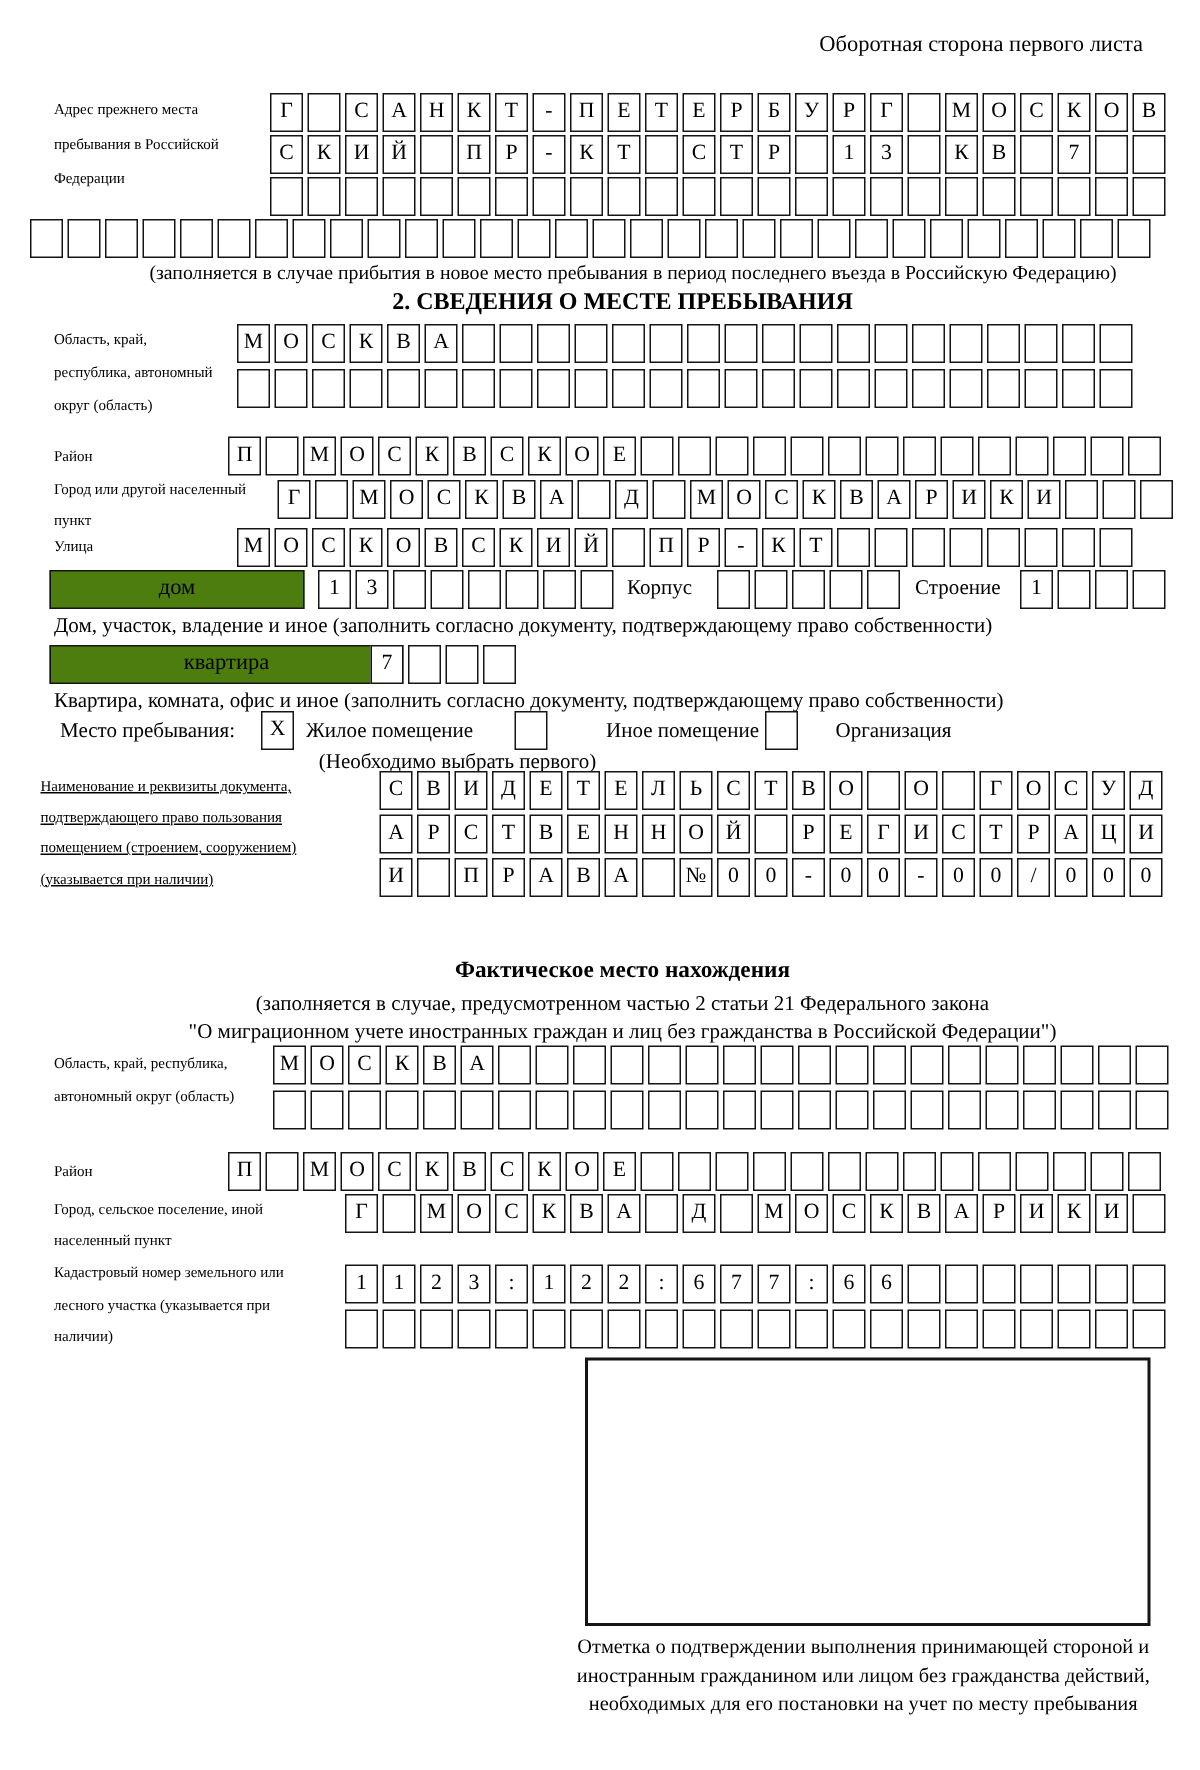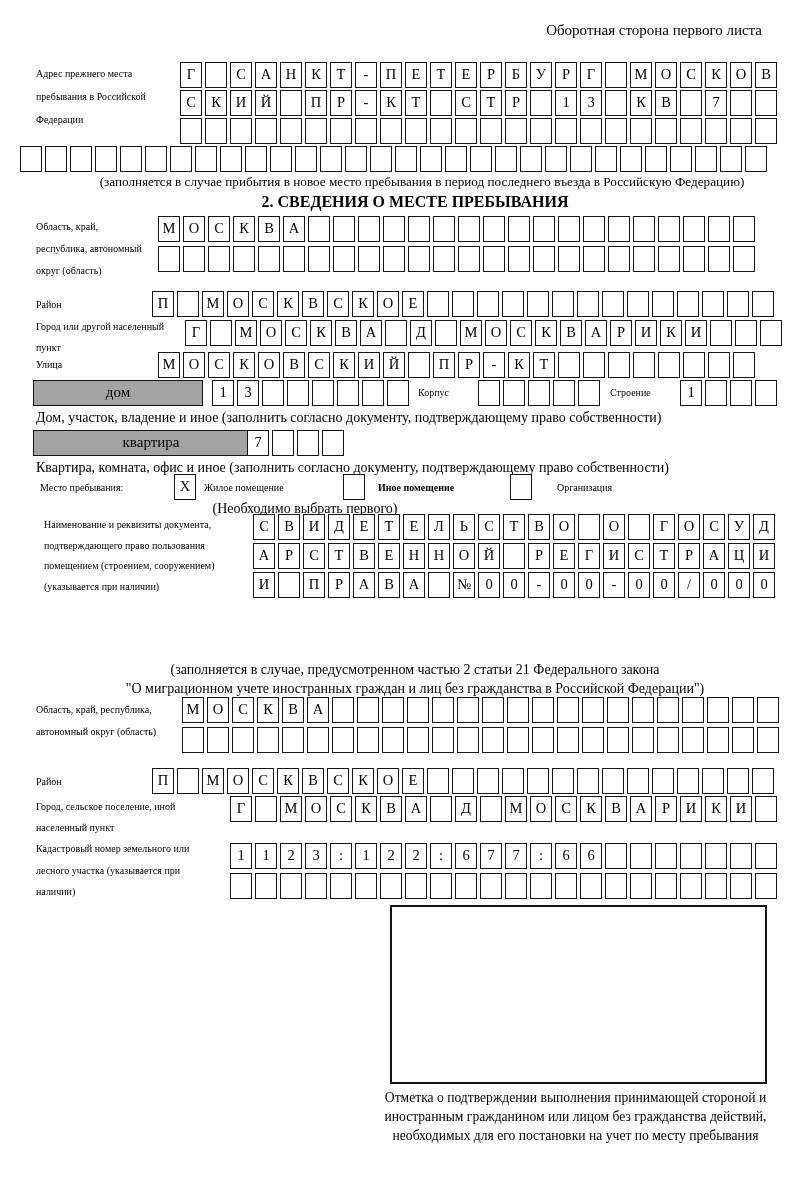--- a/index.html
+++ b/index.html
@@ -13,23 +13,23 @@
   .center { text-align:center; }
   .title { position:absolute; left:30px; width:770px; text-align:center; font-weight:bold; font-size:16px; }
   .cellrow { position:absolute; white-space:nowrap; }
   .cell {
     display:inline-block; width:22px; height:26px; margin-right:3px;
     border:1.6px solid #151515; box-sizing:border-box; vertical-align:top;
     text-align:center; font-size:14.5px; line-height:22px; background:#fff;
   }
   .widebox {
     position:absolute; height:26px; border:1.6px solid #151515; box-sizing:border-box;
-    text-align:center; font-size:15px; line-height:22px; background:#a3a3a3;
+    text-align:center; font-size:15px; line-height:22px; background:#4d7c0f;
   }
-  .inline-label { position:absolute; font-size:10px; line-height:23px; }
+  .inline-label { position:absolute; font-size:14px; line-height:23px; }
   .stamp-box { position:absolute; border:2px solid #151515; background:#fff; }
   .stamp-caption { position:absolute; font-size:13.6px; line-height:19px; text-align:center; }
 </style>
 </head>
 <body>
 
 <div class="page">
 
   <div class="hdr-note">Оборотная сторона первого листа</div>
 
@@ -64,30 +64,31 @@
   <div class="note" style="left:36px; top:409px; width:740px; font-size:14px;">Дом, участок, владение и иное (заполнить согласно документу, подтверждающему право собственности)</div>
 
   <div class="widebox" style="left:33px; top:430px; width:236px;">квартира</div>
   <div class="cellrow" style="left:247px; top:430px;"><span class="cell">7</span><span class="cell"></span><span class="cell"></span><span class="cell"></span></div>
   <div class="note" style="left:36px; top:459px; width:740px; font-size:14px;">Квартира, комната, офис и иное (заполнить согласно документу, подтверждающему право собственности)</div>
 
   <div class="inline-label" style="left:40px; top:476px;">Место пребывания:</div>
   <div class="cellrow" style="left:174px; top:474px;"><span class="cell">X</span></div>
   <div class="inline-label" style="left:204px; top:476px;">Жилое помещение</div>
   <div class="cellrow" style="left:343px; top:474px;"><span class="cell"></span></div>
-  <div class="inline-label" style="left:378px; top:476px;font-weight:bold;">Иное помещение</div>
+  <div class="inline-label" style="left:404px; top:476px;">Иное помещение</div>
   <div class="cellrow" style="left:510px; top:474px;"><span class="cell"></span></div>
   <div class="inline-label" style="left:557px; top:476px;">Организация</div>
   <div class="note" style="left:155px; top:500px; width:300px; text-align:center; font-size:14px;">(Необходимо выбрать первого)</div>
 
-  <div class="label" style="left:44px; top:515px; width:212px; line-height:20.5px;">Наименование и реквизиты документа, подтверждающего право пользования помещением (строением, сооружением) (указывается при наличии)</div>
+  <div class="label" style="left:27px; top:515px; width:212px; line-height:20.5px;text-decoration:underline;">Наименование и реквизиты документа, подтверждающего право пользования помещением (строением, сооружением) (указывается при наличии)</div>
   <div class="cellrow" style="left:253px; top:514px;"><span class="cell">С</span><span class="cell">В</span><span class="cell">И</span><span class="cell">Д</span><span class="cell">Е</span><span class="cell">Т</span><span class="cell">Е</span><span class="cell">Л</span><span class="cell">Ь</span><span class="cell">С</span><span class="cell">Т</span><span class="cell">В</span><span class="cell">О</span><span class="cell"></span><span class="cell">О</span><span class="cell"></span><span class="cell">Г</span><span class="cell">О</span><span class="cell">С</span><span class="cell">У</span><span class="cell">Д</span></div>
   <div class="cellrow" style="left:253px; top:543px;"><span class="cell">А</span><span class="cell">Р</span><span class="cell">С</span><span class="cell">Т</span><span class="cell">В</span><span class="cell">Е</span><span class="cell">Н</span><span class="cell">Н</span><span class="cell">О</span><span class="cell">Й</span><span class="cell"></span><span class="cell">Р</span><span class="cell">Е</span><span class="cell">Г</span><span class="cell">И</span><span class="cell">С</span><span class="cell">Т</span><span class="cell">Р</span><span class="cell">А</span><span class="cell">Ц</span><span class="cell">И</span></div>
   <div class="cellrow" style="left:253px; top:572px;"><span class="cell">И</span><span class="cell"></span><span class="cell">П</span><span class="cell">Р</span><span class="cell">А</span><span class="cell">В</span><span class="cell">А</span><span class="cell"></span><span class="cell">№</span><span class="cell">0</span><span class="cell">0</span><span class="cell">-</span><span class="cell">0</span><span class="cell">0</span><span class="cell">-</span><span class="cell">0</span><span class="cell">0</span><span class="cell">/</span><span class="cell">0</span><span class="cell">0</span><span class="cell">0</span></div>
 
+  <div class="title" style="top:638px; font-size:15.5px;">Фактическое место нахождения</div>
   <div class="note center" style="left:30px; top:661px; width:770px; font-size:14px;">(заполняется в случае, предусмотренном частью 2 статьи 21 Федерального закона</div>
   <div class="note center" style="left:30px; top:680px; width:770px; font-size:14px;">"О миграционном учете иностранных граждан и лиц без гражданства в Российской Федерации")</div>
 
   <div class="label" style="left:36px; top:699px; width:145px; line-height:22px;">Область, край, республика, автономный округ (область)</div>
   <div class="cellrow" style="left:182px; top:697px;"><span class="cell">М</span><span class="cell">О</span><span class="cell">С</span><span class="cell">К</span><span class="cell">В</span><span class="cell">А</span><span class="cell"></span><span class="cell"></span><span class="cell"></span><span class="cell"></span><span class="cell"></span><span class="cell"></span><span class="cell"></span><span class="cell"></span><span class="cell"></span><span class="cell"></span><span class="cell"></span><span class="cell"></span><span class="cell"></span><span class="cell"></span><span class="cell"></span><span class="cell"></span><span class="cell"></span><span class="cell"></span></div>
   <div class="cellrow" style="left:182px; top:727px;"><span class="cell"></span><span class="cell"></span><span class="cell"></span><span class="cell"></span><span class="cell"></span><span class="cell"></span><span class="cell"></span><span class="cell"></span><span class="cell"></span><span class="cell"></span><span class="cell"></span><span class="cell"></span><span class="cell"></span><span class="cell"></span><span class="cell"></span><span class="cell"></span><span class="cell"></span><span class="cell"></span><span class="cell"></span><span class="cell"></span><span class="cell"></span><span class="cell"></span><span class="cell"></span><span class="cell"></span></div>
 
   <div class="label" style="left:36px; top:770px;">Район</div>
   <div class="cellrow" style="left:152px; top:768px;"><span class="cell">П</span><span class="cell"></span><span class="cell">М</span><span class="cell">О</span><span class="cell">С</span><span class="cell">К</span><span class="cell">В</span><span class="cell">С</span><span class="cell">К</span><span class="cell">О</span><span class="cell">Е</span><span class="cell"></span><span class="cell"></span><span class="cell"></span><span class="cell"></span><span class="cell"></span><span class="cell"></span><span class="cell"></span><span class="cell"></span><span class="cell"></span><span class="cell"></span><span class="cell"></span><span class="cell"></span><span class="cell"></span><span class="cell"></span></div>
 

